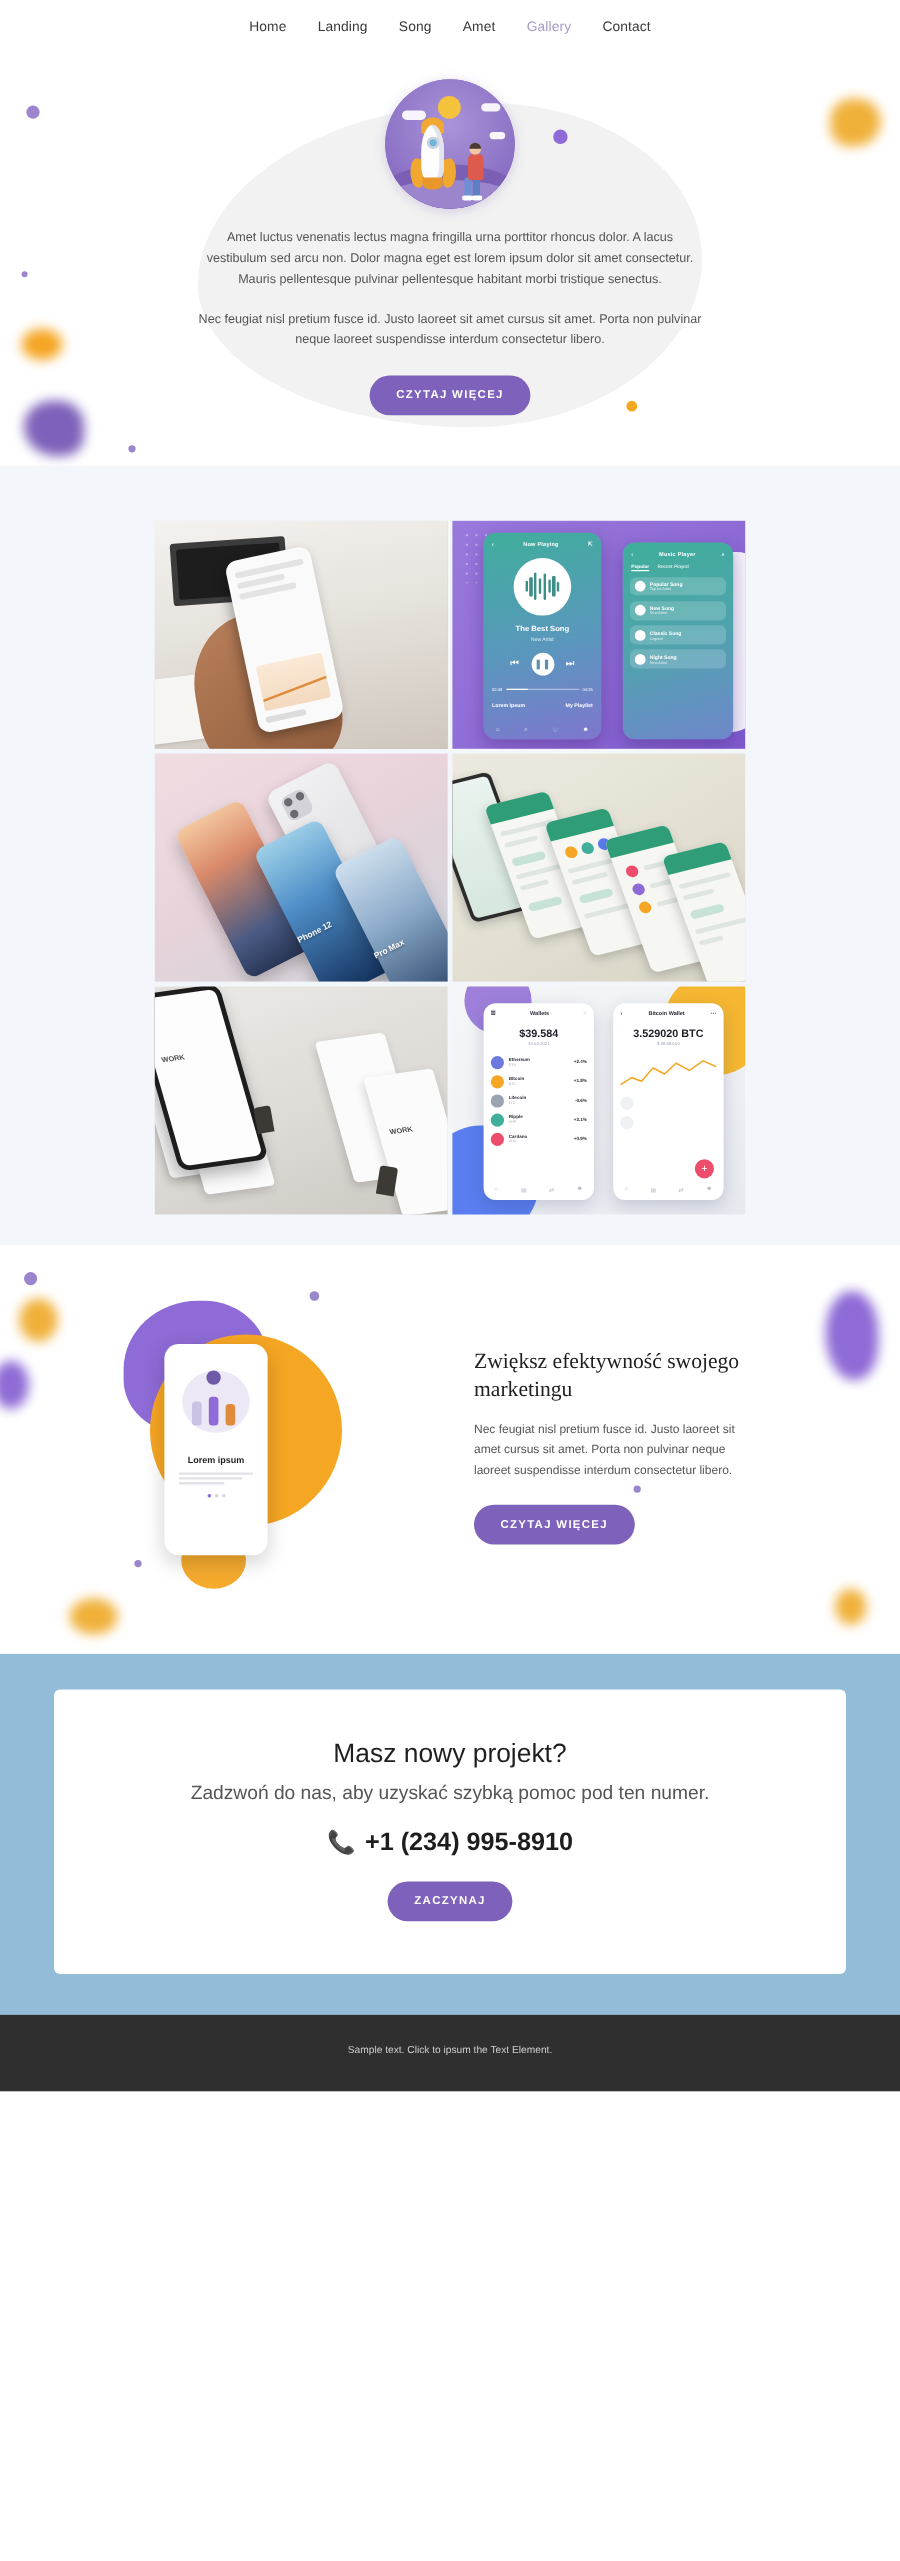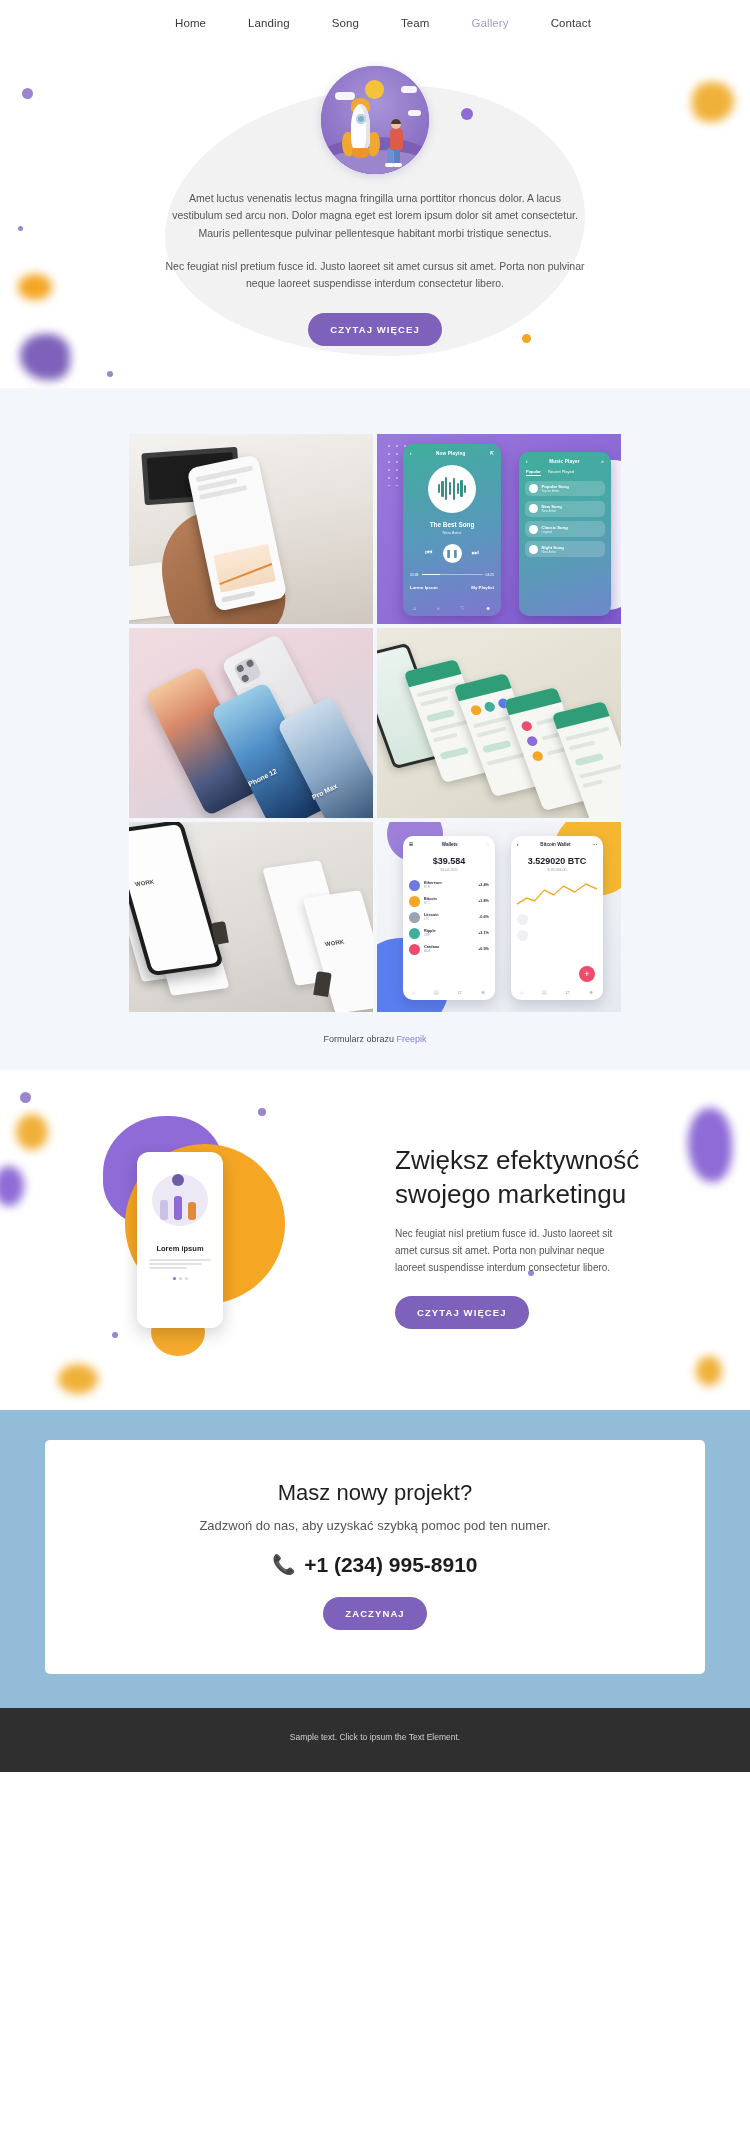--- a/index.html
+++ b/index.html
@@ -12,21 +12,21 @@
     overflow-x:hidden;
   }
   .page { width:750px; position:relative; }
 
   
   .nav {
     height:46px; display:flex; align-items:center; justify-content:center;
     gap:26px; background:#ffffff; position:relative; z-index:30;
   }
   .nav a {
-    font-size:11.5px; color:#3a3a3a; text-decoration:none; letter-spacing:.1px;margin-left:16px;
+    font-size:11.5px; color:#3a3a3a; text-decoration:none; letter-spacing:.1px;
   }
   .nav a.active { color:#a99bc9; }
 
   
   .hero {
     position:relative; background:#fff; padding:6px 0 42px; overflow:hidden;
   }
   .hero-blob {
     position:absolute; left:50%; top:40px; transform:translateX(-50%);
     width:420px; height:270px; background:#f2f2f2;
@@ -231,51 +231,51 @@
   .mk-bar { position:absolute; bottom:6px; width:7px; background:#6f5aa8; border-radius:1px; }
   .mk-fig { position:absolute; border-radius:3px; }
   .mk-cap { text-align:center; font-size:7.5px; font-weight:700; color:#222; margin-top:14px; }
   .mk-lines { margin:6px auto 0; width:72%; }
   .mk-lines i { display:block; height:2px; background:#e2e2e8; border-radius:1px; margin-bottom:2.4px; }
   .mk-dots { display:flex; justify-content:center; gap:3px; margin-top:8px; }
   .mk-dots i { width:3px; height:3px; border-radius:50%; background:#d5d5dd; }
   .mk-dots i.on { background:#8e6bd6; }
 
   .mk-text { flex:1; }
-  .mk-text h2 { font-size:26px; font-weight:400; line-height:1.28; color:#1f1f1f; }
+  .mk-text h2 { font-size:18px; font-weight:400; line-height:1.28; color:#1f1f1f;font-family:Liberation Serif, serif; }
   .mk-text p { font-size:10px; line-height:1.7; color:#555; margin-top:14px; max-width:240px; }
 
   
   .cta { background:#93bcd9; padding:30px 0 34px; }
   .cta-card {
     width:660px; margin:0 auto; background:#fff; border-radius:5px;
     padding:40px 20px 44px; text-align:center;
   }
   .cta-card h2 { font-size:22px; font-weight:400; color:#1f1f1f; }
-  .cta-card p { font-size:13px; color:#555; margin-top:12px; }
+  .cta-card p { font-size:16px; color:#555; margin-top:12px; }
   .cta-phone {
     font-size:21px; font-weight:700; color:#1d1d1d; margin-top:20px;
     display:flex; align-items:center; justify-content:center; gap:8px;
   }
   .cta-phone .pic { color:#f0a830; font-size:19px; }
 
   
   .footer { background:#2f2f2f; padding:24px 0 30px; text-align:center; }
   .footer p { font-size:8.5px; color:#cfcfcf; }
 </style>
 </head>
 <body>
 
 <div class="page">
 
   <nav class="nav">
     <a href="#">Home</a>
     <a href="#">Landing</a>
     <a href="#">Song</a>
-    <a href="#">Team</a>
+    <a href="#">Amet</a>
     <a href="#" class="active">Gallery</a>
     <a href="#">Contact</a>
   </nav>
 
   <section class="hero">
     <div class="hero-blob"></div>
 
     <div class="deco dot" style="left:22px;top:42px;width:11px;height:11px;background:#9b85cd;"></div>
     <div class="deco dot" style="left:18px;top:180px;width:5px;height:5px;background:#9b85cd;"></div>
     <div class="deco dot" style="left:461px;top:62px;width:12px;height:12px;background:#8e6bd6;"></div>
@@ -584,24 +584,20 @@
           <div class="wl-nav">
               <span>⌂</span>
               <span>▤</span>
               <span>⇄</span>
               <span>☻</span>
             </div>
         </div>
       </div>
     </div>
 
-    <div class="credit">
-      <span>Formularz obrazu</span>
-      <a href="#">Freepik</a>
-    </div>
   </section>
 
   <section class="mk">
     <div class="deco dot" style="left:20px;top:22px;width:11px;height:11px;background:#9b85cd;"></div>
     <div class="deco dot" style="left:258px;top:38px;width:8px;height:8px;background:#9b85cd;"></div>
     <div class="deco dot" style="left:528px;top:200px;width:6px;height:6px;background:#9b85cd;"></div>
     <div class="deco dot" style="left:112px;top:262px;width:6px;height:6px;background:#9b85cd;"></div>
     <div class="deco blur" style="left:16px;top:44px;width:32px;height:36px;border-radius:50%;background:#f0b13a;"></div>
     <div class="deco blur" style="left:-6px;top:96px;width:30px;height:40px;border-radius:50%;background:#8e6bd6;"></div>
     <div class="deco blur" style="right:18px;top:38px;width:44px;height:74px;border-radius:50% 50% 44% 56%;background:#8e6bd6;"></div>

